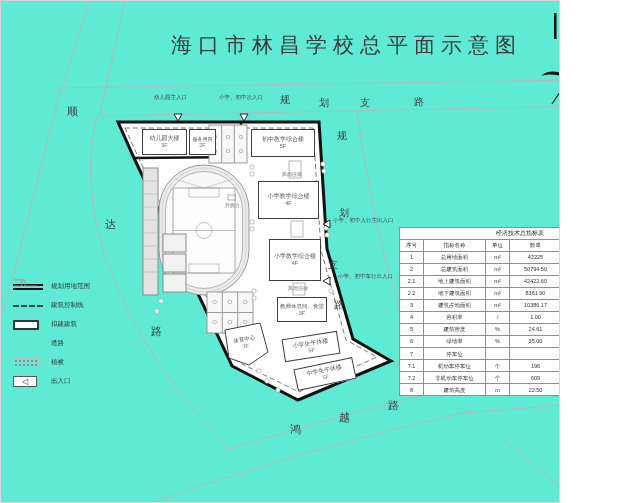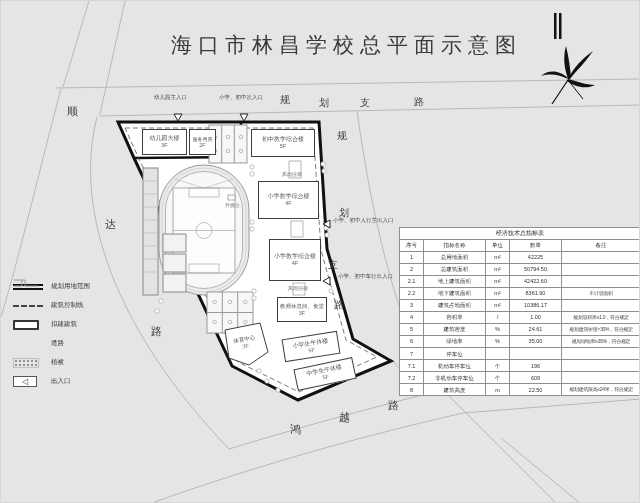--- a/index.html
+++ b/index.html
@@ -1,16 +1,16 @@
 <!DOCTYPE html>
 <html><head>
 <meta charset="utf-8">
 <style>
   html,body{margin:0;padding:0;background:#fff;}
-  .canvas{position:relative;width:640px;height:503px;background:#e5e5e5;overflow:hidden;
+  .canvas{position:relative;width:560px;height:503px;background:#5eead4;overflow:hidden;
           font-family:"Liberation Sans",sans-serif;border:1px solid #d6d6d6;box-sizing:border-box;}
   svg{position:absolute;left:0;top:0;}
   .page-title{position:absolute;left:170px;top:30px;width:340px;text-align:center;
     font-size:21px;letter-spacing:6px;color:#3a3a3a;font-family:"Liberation Sans",sans-serif;white-space:nowrap;}
   .roadchar{position:absolute;color:#3c3c3c;font-family:"Liberation Serif",serif;line-height:1;}
   .rc11{font-size:11px;} .rc10{font-size:10px;}
   .entlabel{position:absolute;font-size:5.5px;color:#4a4a4a;white-space:nowrap;line-height:1;}
   .minilabel{position:absolute;font-size:5px;color:#777;white-space:nowrap;line-height:1;}
   .bldg{position:absolute;border:1px solid #3f3f3f;background:#fff;display:flex;flex-direction:column;
         align-items:center;justify-content:center;text-align:center;color:#555;box-sizing:border-box;}

